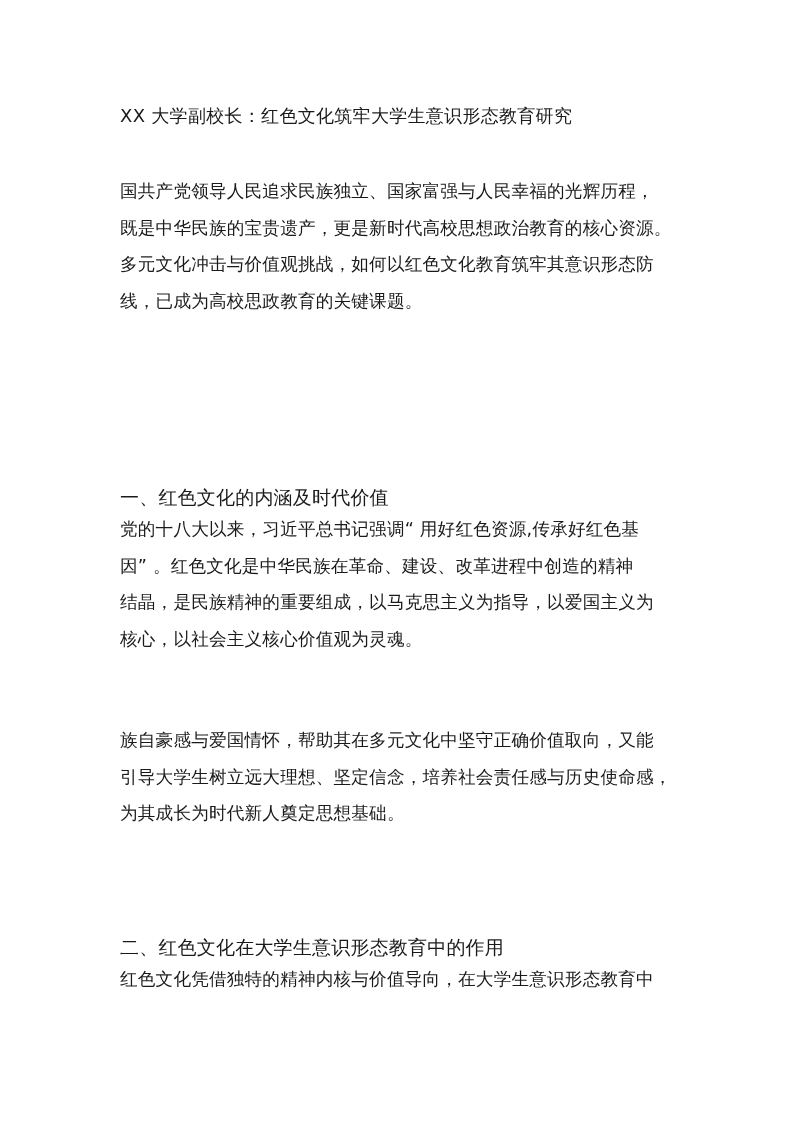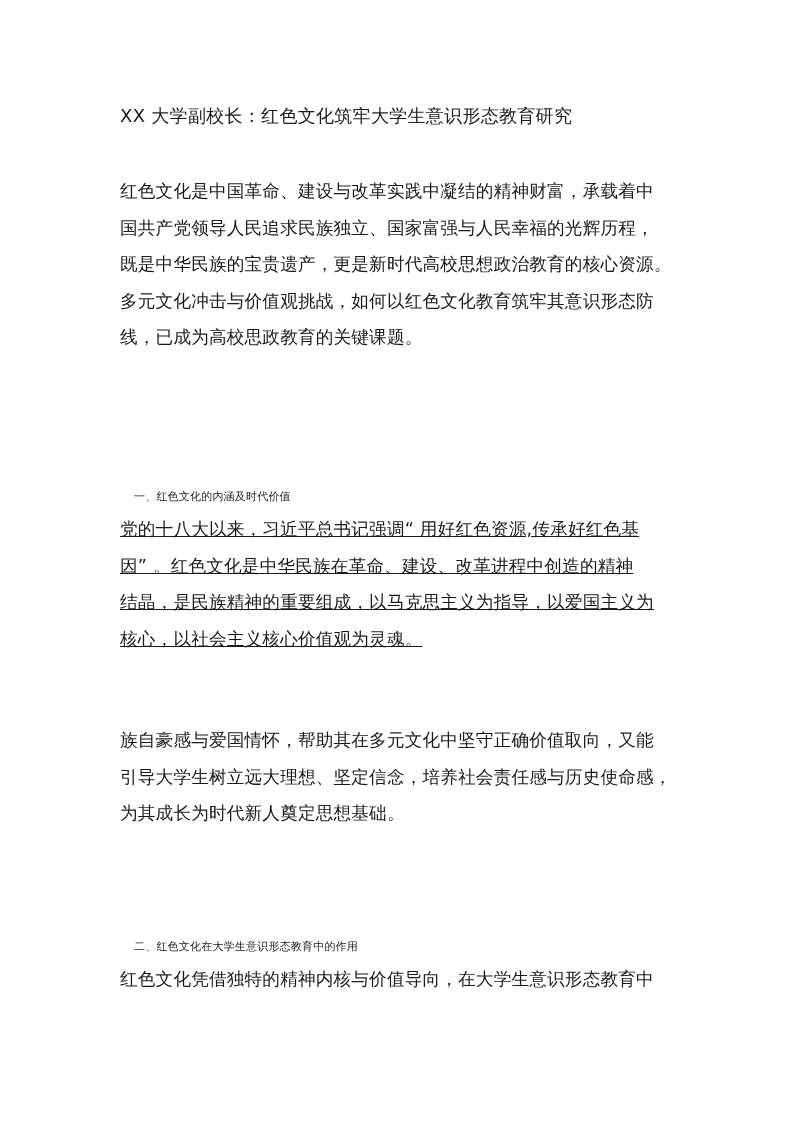--- a/index.html
+++ b/index.html
@@ -38,45 +38,44 @@
     line-height: 36.5px;
   }
   .line {
     display: block;
     white-space: nowrap;
     height: 36.5px;
     letter-spacing: 0.2px;
   }
   .heading {
     position: absolute;
-    left: 14px;
-    font-size: 11px;
+    left: 0;
+    font-size: 19px;
     line-height: 24px;
     white-space: nowrap;
     letter-spacing: 0.2px;
   }
 </style>
 </head>
 <body>
 
 <div class="page">
 
   <div class="title">XX 大学副校长：红色文化筑牢大学生意识形态教育研究</div>
 
   <div class="block" style="top:173px;">
-    <span class="line">红色文化是中国革命、建设与改革实践中凝结的精神财富，承载着中</span>
     <span class="line">国共产党领导人民追求民族独立、国家富强与人民幸福的光辉历程，</span>
     <span class="line">既是中华民族的宝贵遗产，更是新时代高校思想政治教育的核心资源。</span>
     <span class="line">多元文化冲击与价值观挑战，如何以红色文化教育筑牢其意识形态防</span>
     <span class="line">线，已成为高校思政教育的关键课题。</span>
   </div>
 
   <div class="heading" style="top:485px;">一、红色文化的内涵及时代价值</div>
 
-  <div class="block" style="top:511px;text-decoration:underline;">
+  <div class="block" style="top:511px;">
     <span class="line">党的十八大以来，习近平总书记强调“ 用好红色资源,传承好红色基</span>
     <span class="line">因” 。红色文化是中华民族在革命、建设、改革进程中创造的精神</span>
     <span class="line">结晶，是民族精神的重要组成，以马克思主义为指导，以爱国主义为</span>
     <span class="line">核心，以社会主义核心价值观为灵魂。</span>
   </div>
 
   <div class="block" style="top:722px;">
     <span class="line">族自豪感与爱国情怀，帮助其在多元文化中坚守正确价值取向，又能</span>
     <span class="line">引导大学生树立远大理想、坚定信念，培养社会责任感与历史使命感，</span>
     <span class="line">为其成长为时代新人奠定思想基础。</span>

